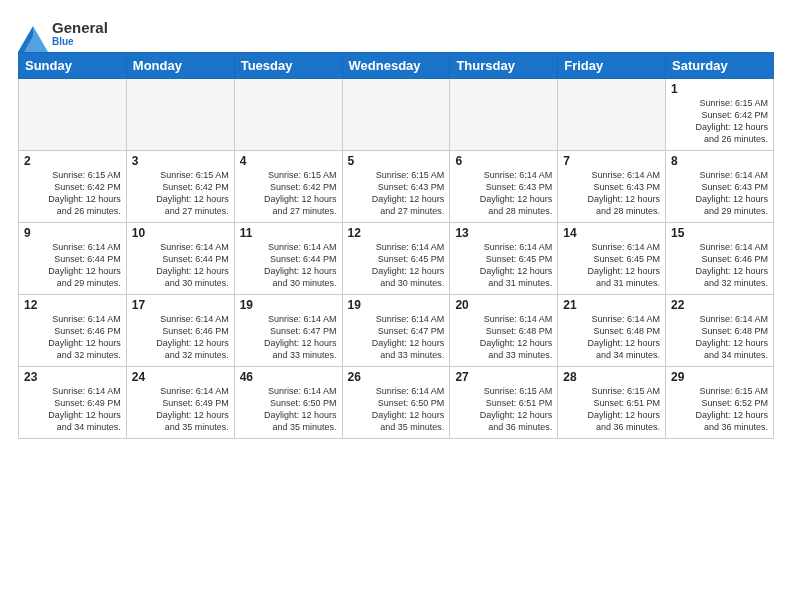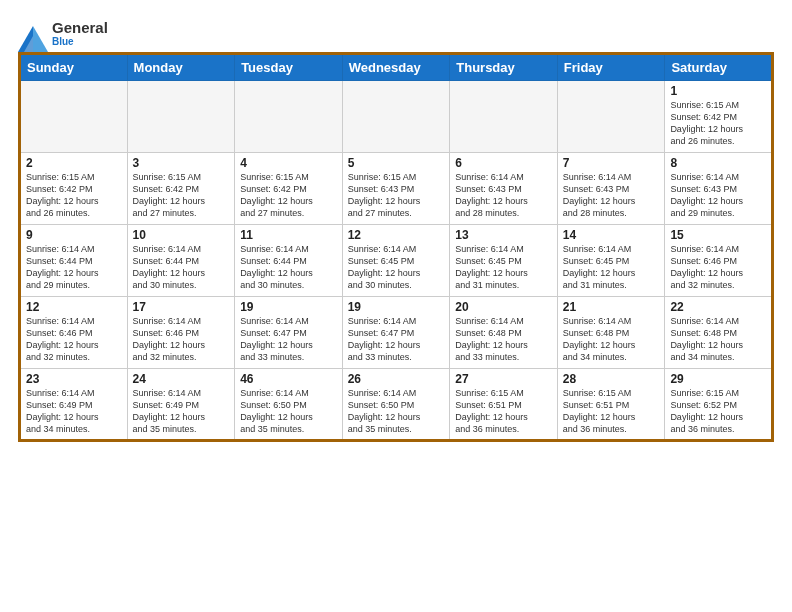--- a/index.html
+++ b/index.html
@@ -43,21 +43,21 @@
       line-height: 1.1;
     }
     .subtitle {
       font-size: 14px;
       color: #555;
       margin-top: 2px;
     }
     .calendar {
       width: 100%;
       border-collapse: collapse;
-      border: 3px solid #a16207;
+      border: 1px solid #a16207;
       padding-left: 12px;
     }
     .calendar thead th {
       background: #1a73c8;
       color: #fff;
       font-size: 13px;
       font-weight: bold;
       padding: 5px 6px;
       text-align: left;
       border: 1px solid #1a6ab5;
@@ -78,20 +78,21 @@
       font-size: 12px;
       font-weight: bold;
       color: #222;
       display: block;
       margin-bottom: 1px;
     }
     .day-info {
       font-size: 9px;
       color: #333;
       line-height: 1.35;
+      text-align: right;
     }
     .week-row td {
       height: 72px;
     }
     .last-row td {
       height: 60px;
     }
   </style>
 </head>
 <body>

